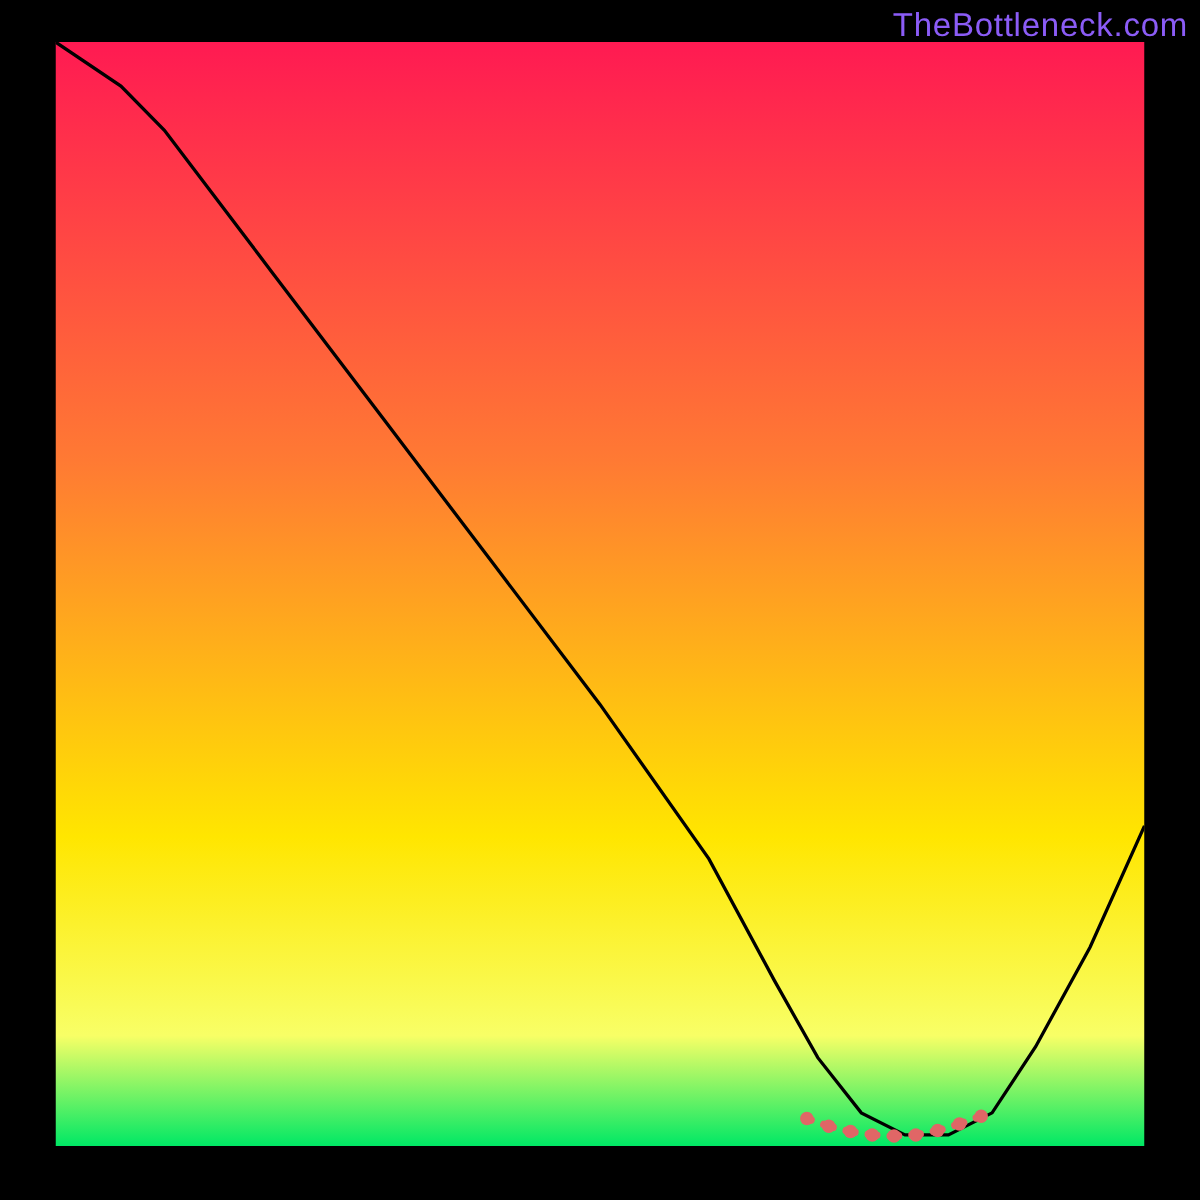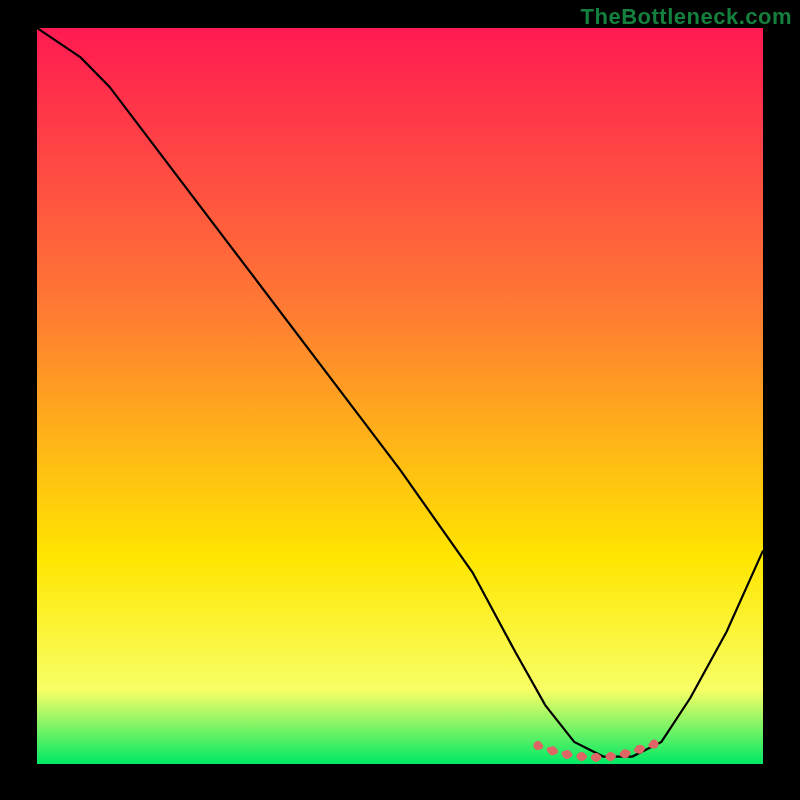--- a/index.html
+++ b/index.html
@@ -14,23 +14,23 @@
   .frame {
     position: relative;
     width: 800px;
     height: 800px;
     background: #000;
   }
   .watermark {
     position: absolute;
     top: 4px;
     right: 8px;
-    color: #15803d;
+    color: #8b5cf6;
     font-size: 22px;
-    font-weight: 700;
+    font-weight: 400;
     letter-spacing: 0.5px;
     z-index: 10;
   }
   .plot-outer {
     position: absolute;
     left: 37px;
     top: 28px;
     width: 726px;
     height: 736px;
     background: #000;

